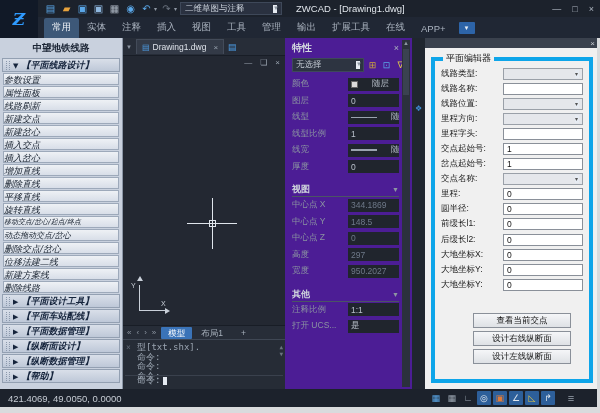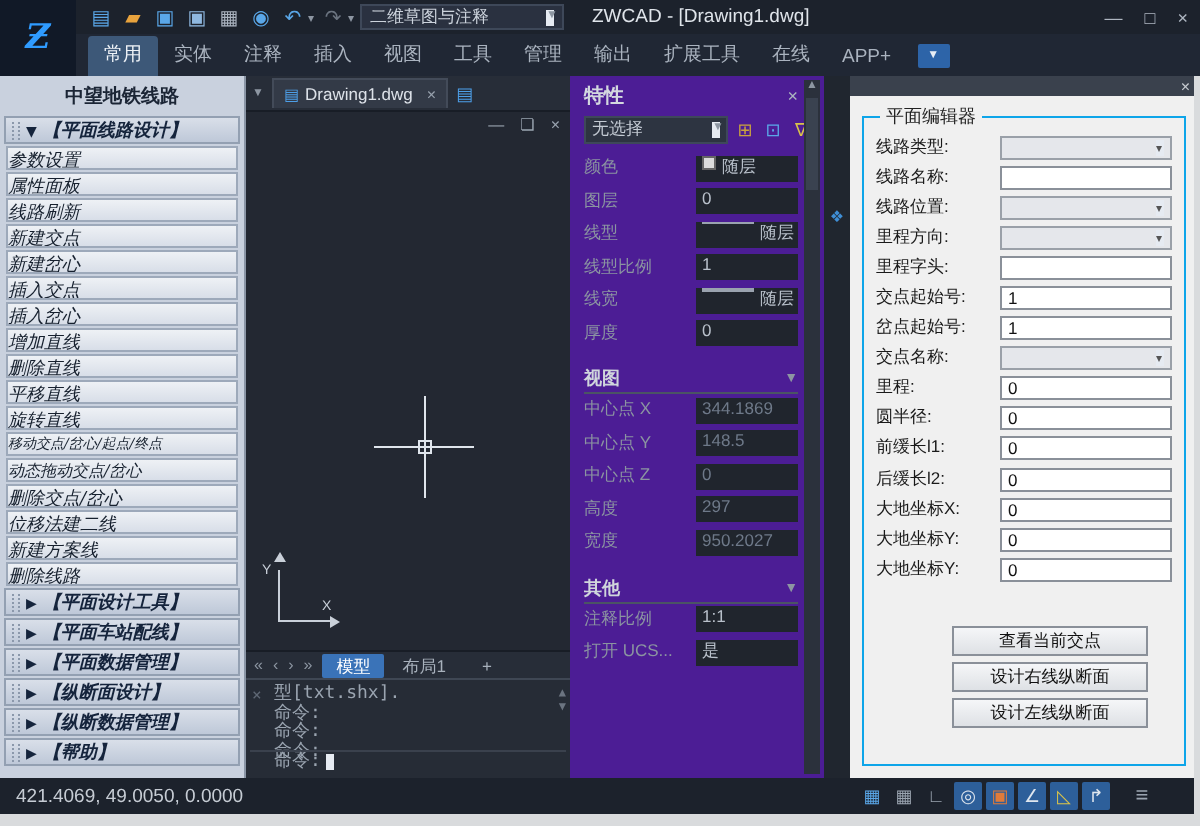--- a/index.html
+++ b/index.html
@@ -73,34 +73,34 @@
 .props-head{display:flex;align-items:center;height:14px;font-size:10px;font-weight:bold;color:#d3d8df}
 .props-head .x{margin-left:auto;color:#aab3bf;font-weight:normal;font-size:9px}
 .sel-row{display:flex;align-items:center;gap:2px;margin:3px 0 4px}
 .sel-combo{width:72px;height:14px;background:#2d3441;border:1px solid #3e485a;font-size:8.5px;color:#c3cad3;display:flex;align-items:center;padding:0 3px;flex:none}
 .sel-combo .caret{margin-left:auto;font-size:6px;color:#8d96a2}
 .ptool{width:13px;height:13px;display:flex;align-items:center;justify-content:center;font-size:9px}
 .psechead{display:flex;align-items:center;font-size:9px;font-weight:bold;color:#cfd5dc;border-bottom:1px solid #4b5464;height:14px;margin-top:8px}
 .psechead .tri{margin-left:auto;font-size:7px;color:#8d96a2}
 .prow{display:flex;align-items:center;height:16.5px;font-size:8.5px}
 .plabel{width:56px;color:#8b94a1;flex:none;white-space:nowrap}
-.pval{flex:1;display:flex;align-items:flex-start;gap:3px;background:#20252d;height:13px;padding:0 3px;color:#b9c1cb;overflow:hidden;white-space:nowrap}
+.pval{flex:1;display:flex;align-items:center;gap:14px;background:#20252d;height:13px;padding:0 3px;color:#b9c1cb;overflow:hidden;white-space:nowrap}
 .pval.muted{color:#6e7989}
 .swatch{width:7px;height:7px;background:#dcdcdc;border:1px solid #666;flex:none}
 .lineg{width:26px;height:1px;background:#9aa3af;flex:none}
 .lineg.thick{height:2px}
 .props-scroll{position:absolute;right:2px;top:2px;bottom:2px;width:8px;background:#2b313c;font-size:6px;color:#8d96a2;text-align:center}
 .props-scroll .thumb{margin:3px 1px 0;height:46px;background:#3a4250}
 
 
 .editor{flex:1;position:relative;background:#20262f}
 .editor-strip{position:absolute;left:0;top:0;bottom:0;width:13px;background:#20262f;color:#3f8fd6;font-size:8px;text-align:center;padding-top:66px}
 .editor-top{position:absolute;left:13px;right:0;top:0;height:10px;background:#3a414d;color:#c8ccd2;font-size:8px;display:flex;align-items:center;justify-content:flex-end;padding-right:5px}
 .editor-body{position:absolute;left:13px;right:0;top:10px;bottom:0;background:#f0f0f0;padding:4px 7px 4px 6px}
-.egroup{border:1px solid #0ea5e9;height:331px;padding:1px 6px 0;background:#f0f0f0}
+.egroup{border:4px solid #0ea5e9;height:331px;padding:1px 6px 0;background:#f0f0f0}
 .egroup legend{font-size:9px;color:#222;padding:0 3px;margin-left:2px}
 .erow{display:flex;align-items:center;height:15.1px}
 .elabel{width:62px;font-size:8.5px;color:#1a1a1a;flex:none;white-space:nowrap}
 .ectl{flex:1;height:12px;border:1px solid #8a9099;background:#fff;font-size:8.5px;display:flex;align-items:center;padding:0 3px;color:#111}
 .ectl.select{background:#e5e7eb;border-color:#9aa0a8}
 .ectl .caret{margin-left:auto;font-size:6px;color:#555}
 .ebtns{margin-top:21px;display:flex;flex-direction:column;align-items:flex-end;gap:3px;padding-right:12px}
 .ebtn{width:98px;height:15px;background:linear-gradient(#f5f6f8,#dee1e5);border:1px solid #8a9099;font-size:8.5px;display:flex;align-items:center;justify-content:center;color:#111}
 
 

